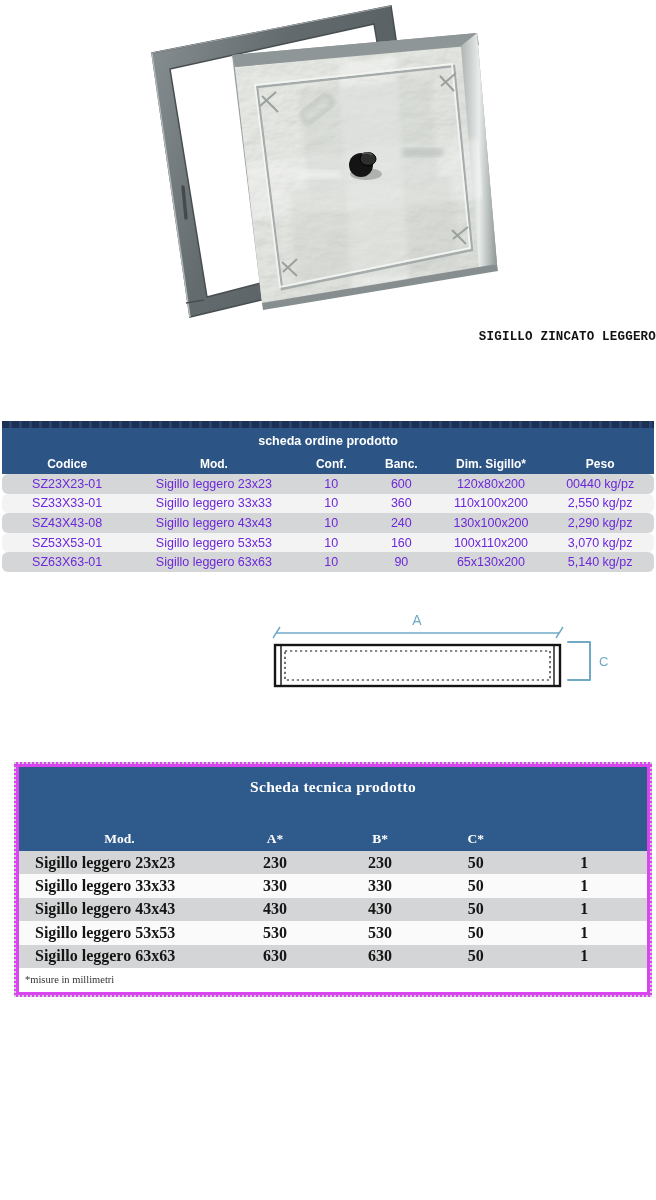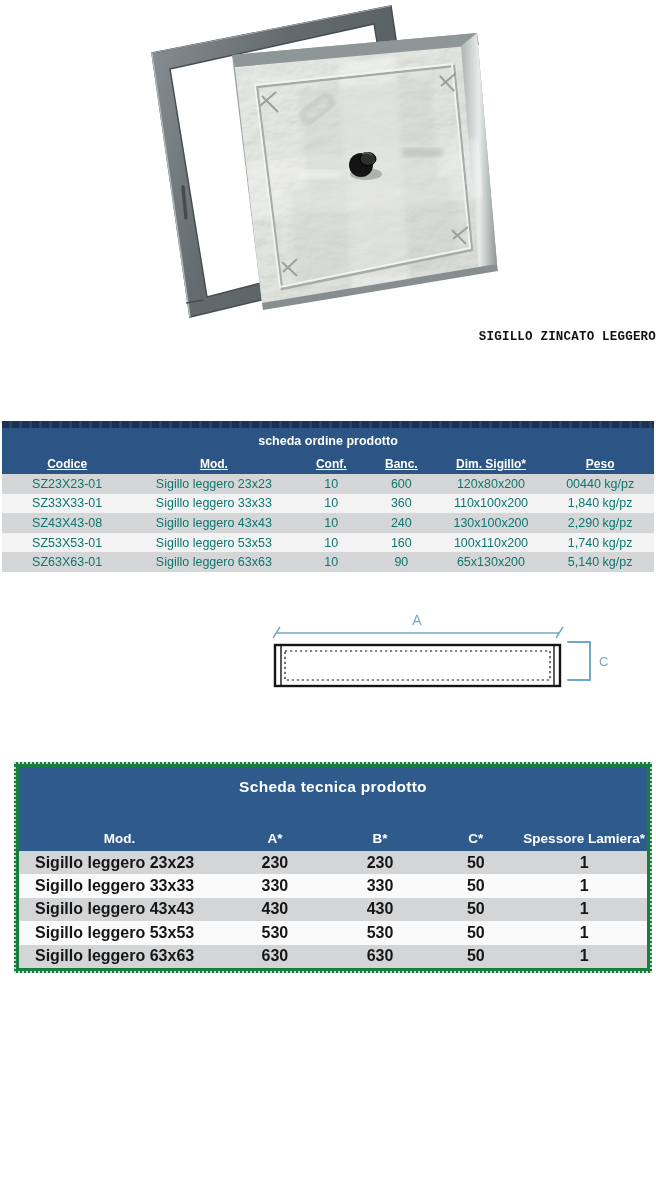--- a/index.html
+++ b/index.html
@@ -9,35 +9,35 @@
   
   .caption{position:absolute;top:330px;left:0;width:656px;text-align:right;
            font-family:Liberation Mono, monospace;font-weight:bold;font-size:12.5px;
            line-height:14.5px;color:#121212;letter-spacing:.2px;}
 
   
   .order{position:absolute;top:421px;left:2px;width:652px;}
   .order .strip{height:7px;background:repeating-linear-gradient(90deg,#1d3154 0 7px,#27426c 7px 10px);}
   .order .titlebar{height:25px;background:#2c5485;display:flex;align-items:center;justify-content:center;
                    color:#fff;font-weight:bold;font-size:12.5px;}
-  .order .hrow{display:flex;height:21px;background:#2c5485;color:#fff;font-weight:bold;font-size:12px;text-decoration:underline;}
+  .order .hrow{display:flex;height:21px;background:#2c5485;color:#fff;font-weight:bold;font-size:12px;}
   .order .hcell{display:flex;align-items:center;justify-content:center;}
-  .order .trow{display:flex;height:19.6px;font-size:12.5px;color:#0f766e;}
+  .order .trow{display:flex;height:19.6px;font-size:12.5px;color:#6d28d9;border-radius:6px;}
   .order .trow:nth-child(odd){background:#d5d6d8;}
   .order .trow:nth-child(even){background:#f3f3f4;}
   .order .tcell{display:flex;align-items:center;justify-content:center;}
   .order .c0{width:20%;} .order .c1{width:25%;} .order .c2{width:11%;}
   .order .c3{width:10.5%;} .order .c4{width:17%;} .order .c5{width:16.5%;}
 
   
   .diagram{position:absolute;top:595px;left:0;}
 
   
   .tech{position:absolute;top:762px;left:14px;width:628px;border:2px dotted #d2d2d2;
-        background:#15803d;padding:3px;}
+        background:#d946ef;padding:3px;font-family:Liberation Serif, serif;}
   .tech .header{background:#2e5a8c;color:#fff;}
   .tech .titlebar{height:40px;display:flex;align-items:center;justify-content:center;
                   font-weight:bold;font-size:15.5px;letter-spacing:.3px;}
   .tech .hrow{display:flex;height:44px;font-weight:bold;font-size:13.5px;}
   .tech .hcell{display:flex;align-items:flex-end;justify-content:center;text-align:center;
                padding-bottom:5px;line-height:15px;}
   .tech .trow{display:flex;height:23.4px;font-size:16px;font-weight:bold;color:#151515;}
   .tech .trow:nth-child(odd){background:#d4d5d6;}
   .tech .trow:nth-child(even){background:#fafafa;}
   .tech .tcell{display:flex;align-items:center;justify-content:center;}
@@ -158,37 +158,37 @@
           <div class="tcell c3">600</div>
           <div class="tcell c4">120x80x200</div>
           <div class="tcell c5">00440 kg/pz</div>
         </div>
         <div class="trow">
           <div class="tcell c0">SZ33X33-01</div>
           <div class="tcell c1">Sigillo leggero 33x33</div>
           <div class="tcell c2">10</div>
           <div class="tcell c3">360</div>
           <div class="tcell c4">110x100x200</div>
-          <div class="tcell c5">1,840 kg/pz</div>
+          <div class="tcell c5">2,550 kg/pz</div>
         </div>
         <div class="trow">
           <div class="tcell c0">SZ43X43-08</div>
           <div class="tcell c1">Sigillo leggero 43x43</div>
           <div class="tcell c2">10</div>
           <div class="tcell c3">240</div>
           <div class="tcell c4">130x100x200</div>
           <div class="tcell c5">2,290 kg/pz</div>
         </div>
         <div class="trow">
           <div class="tcell c0">SZ53X53-01</div>
           <div class="tcell c1">Sigillo leggero 53x53</div>
           <div class="tcell c2">10</div>
           <div class="tcell c3">160</div>
           <div class="tcell c4">100x110x200</div>
-          <div class="tcell c5">1,740 kg/pz</div>
+          <div class="tcell c5">3,070 kg/pz</div>
         </div>
         <div class="trow">
           <div class="tcell c0">SZ63X63-01</div>
           <div class="tcell c1">Sigillo leggero 63x63</div>
           <div class="tcell c2">10</div>
           <div class="tcell c3">90</div>
           <div class="tcell c4">65x130x200</div>
           <div class="tcell c5">5,140 kg/pz</div>
         </div>
       </div>
@@ -217,21 +217,20 @@
 
   
   <div class="tech">
     <div class="header">
       <div class="titlebar">Scheda tecnica prodotto</div>
       <div class="hrow">
           <div class="hcell c0">Mod.</div>
           <div class="hcell c1">A*</div>
           <div class="hcell c2">B*</div>
           <div class="hcell c3">C*</div>
-          <div class="hcell c4">Spessore Lamiera*</div>
         </div>
     </div>
     <div class="tbody">
         <div class="trow">
           <div class="tcell c0">Sigillo leggero 23x23</div>
           <div class="tcell c1">230</div>
           <div class="tcell c2">230</div>
           <div class="tcell c3">50</div>
           <div class="tcell c4">1</div>
         </div>
@@ -257,15 +256,16 @@
           <div class="tcell c4">1</div>
         </div>
         <div class="trow">
           <div class="tcell c0">Sigillo leggero 63x63</div>
           <div class="tcell c1">630</div>
           <div class="tcell c2">630</div>
           <div class="tcell c3">50</div>
           <div class="tcell c4">1</div>
         </div>
       </div>
+    <div class="footnote">*misure in millimetri</div>
   </div>
 
 </div>
 
 </body></html>

